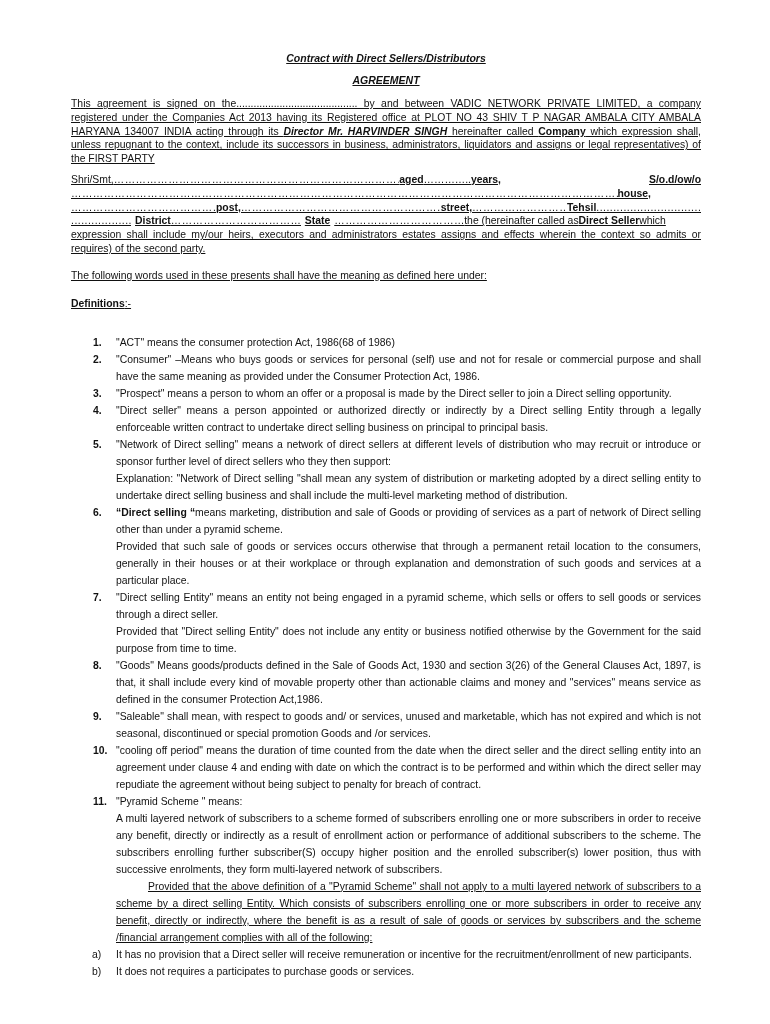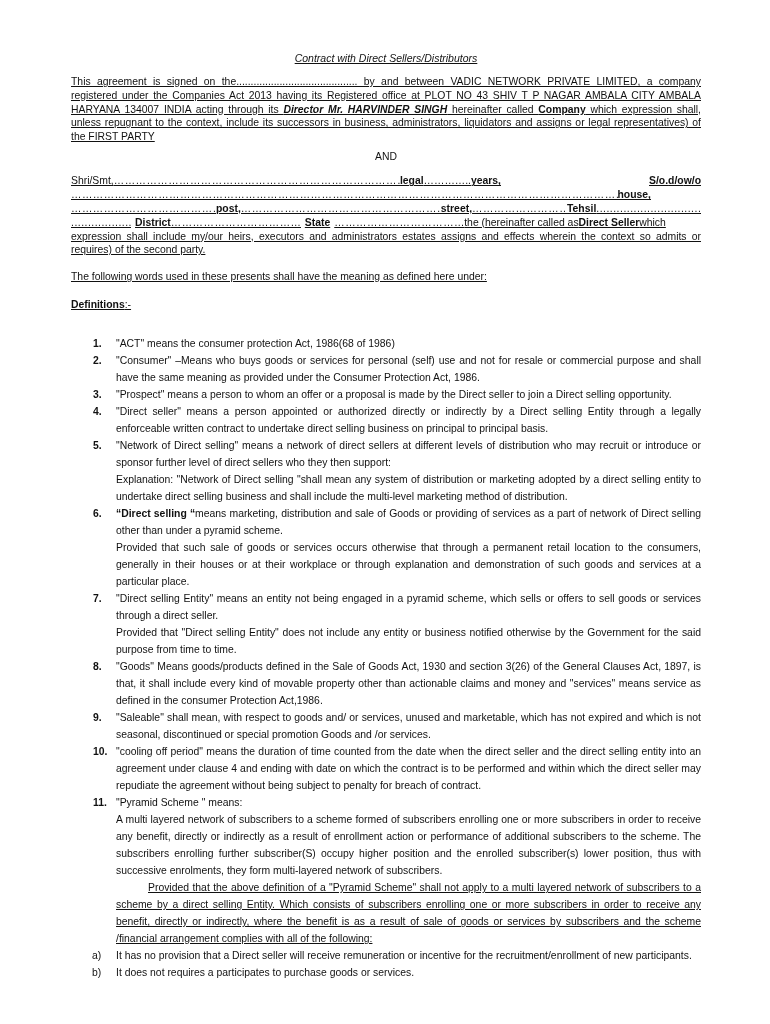--- a/index.html
+++ b/index.html
@@ -4,21 +4,21 @@
 <style>
   html, body { margin: 0; padding: 0; background: #ffffff; }
   body {
     width: 770px; height: 1024px; overflow: hidden; position: relative;
     font-family: "Liberation Sans", sans-serif;
     color: #111111;
     font-size: 10.4px;
   }
   .page { position: absolute; left: 71px; top: 50px; width: 630px; }
   .title {
-    text-align: center; font-weight: normal; font-style: italic;
+    text-align: center; font-weight: bold; font-style: italic;
     text-decoration: underline; font-size: 10.5px; margin: 0;
     line-height: 14px;
   }
   .title.t1 { margin-top: 1px; }
   .title.t2 { margin-top: 8px; }
   .para { text-align: justify; line-height: 13.8px; margin: 0; text-decoration: underline; }
   .intro { margin-top: 10px; }
   .and { text-align: center; margin-top: 6px; line-height: 14px; }
   .party { margin-top: 7px; }
   .party .row { display: flex; justify-content: space-between; white-space: nowrap; overflow: hidden; }
@@ -35,31 +35,31 @@
   .body { flex: 1; text-align: justify; }
   .body p { margin: 0; }
   .indent-first { text-indent: 32px; text-decoration: underline; }
 </style>
 </head>
 <body>
 
 <div class="page">
 
   <p class="title t1">Contract with Direct Sellers/Distributors</p>
+  <p class="title t2">AGREEMENT</p>
 
   <p class="para intro"><span>This agreement is signed on the.......................................... by and between VADIC NETWORK PRIVATE LIMITED, a company registered under the Companies Act 2013 having its Registered office at PLOT NO 43 SHIV T P NAGAR AMBALA CITY AMBALA HARYANA 134007 INDIA acting through its </span><span class="bi">Director Mr. HARVINDER SINGH</span><span> hereinafter called </span><span class="b">Company</span><span> which expression shall, unless repugnant to the context, include its successors in business, administrators, liquidators and assigns or legal representatives) of the FIRST PARTY</span></p>
 
-  <p class="and">AND</p>
 
   <div class="party">
     <div class="row para">
       <span style="flex:1;display:flex;overflow:hidden;white-space:nowrap;">
         <span>Shri/Smt,</span>
         <span class="dots">……………………………………………………………………………………………………………………………………………</span>
-        <span class="b">legal</span>
+        <span class="b">aged</span>
         <span>…………..</span>
         <span class="b">years,</span>
       </span>
       <span style="display:flex;width:170px;justify-content:flex-end;padding-left:30px;">
         <span class="b">S/o.</span>
         <span class="b">d/o</span>
         <span class="b">w/o</span>
       </span>
     </div>
     <div class="row para">

